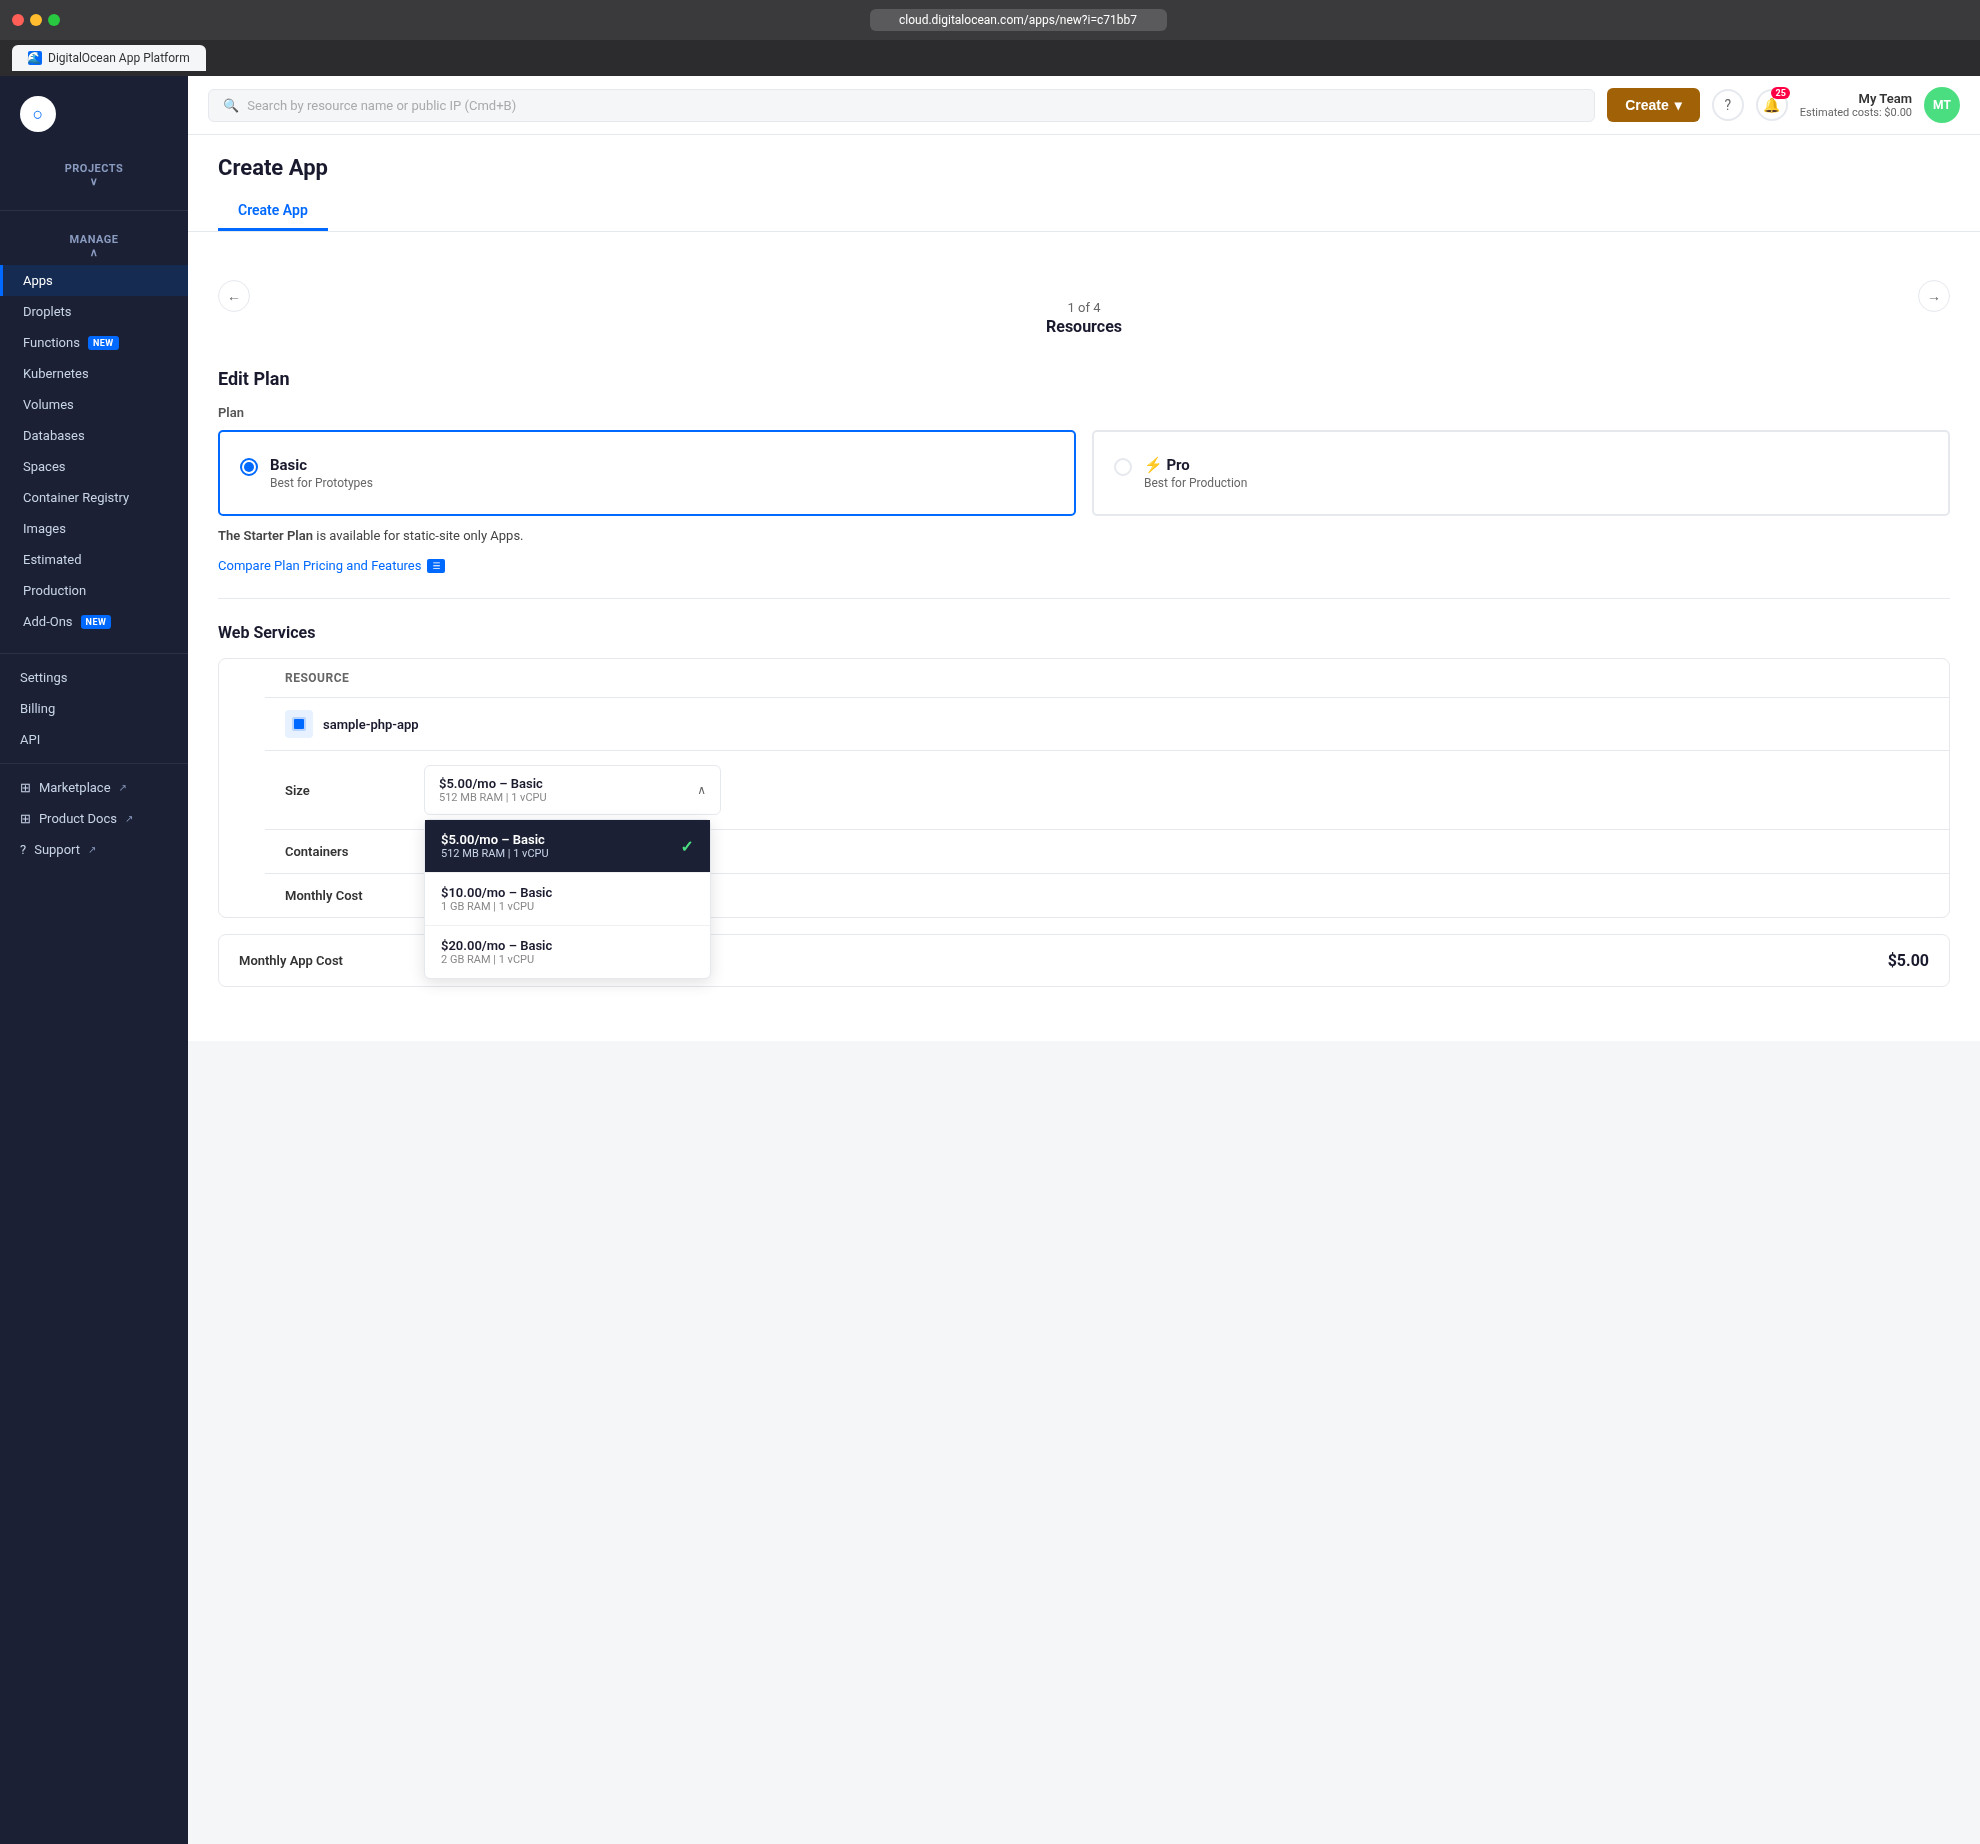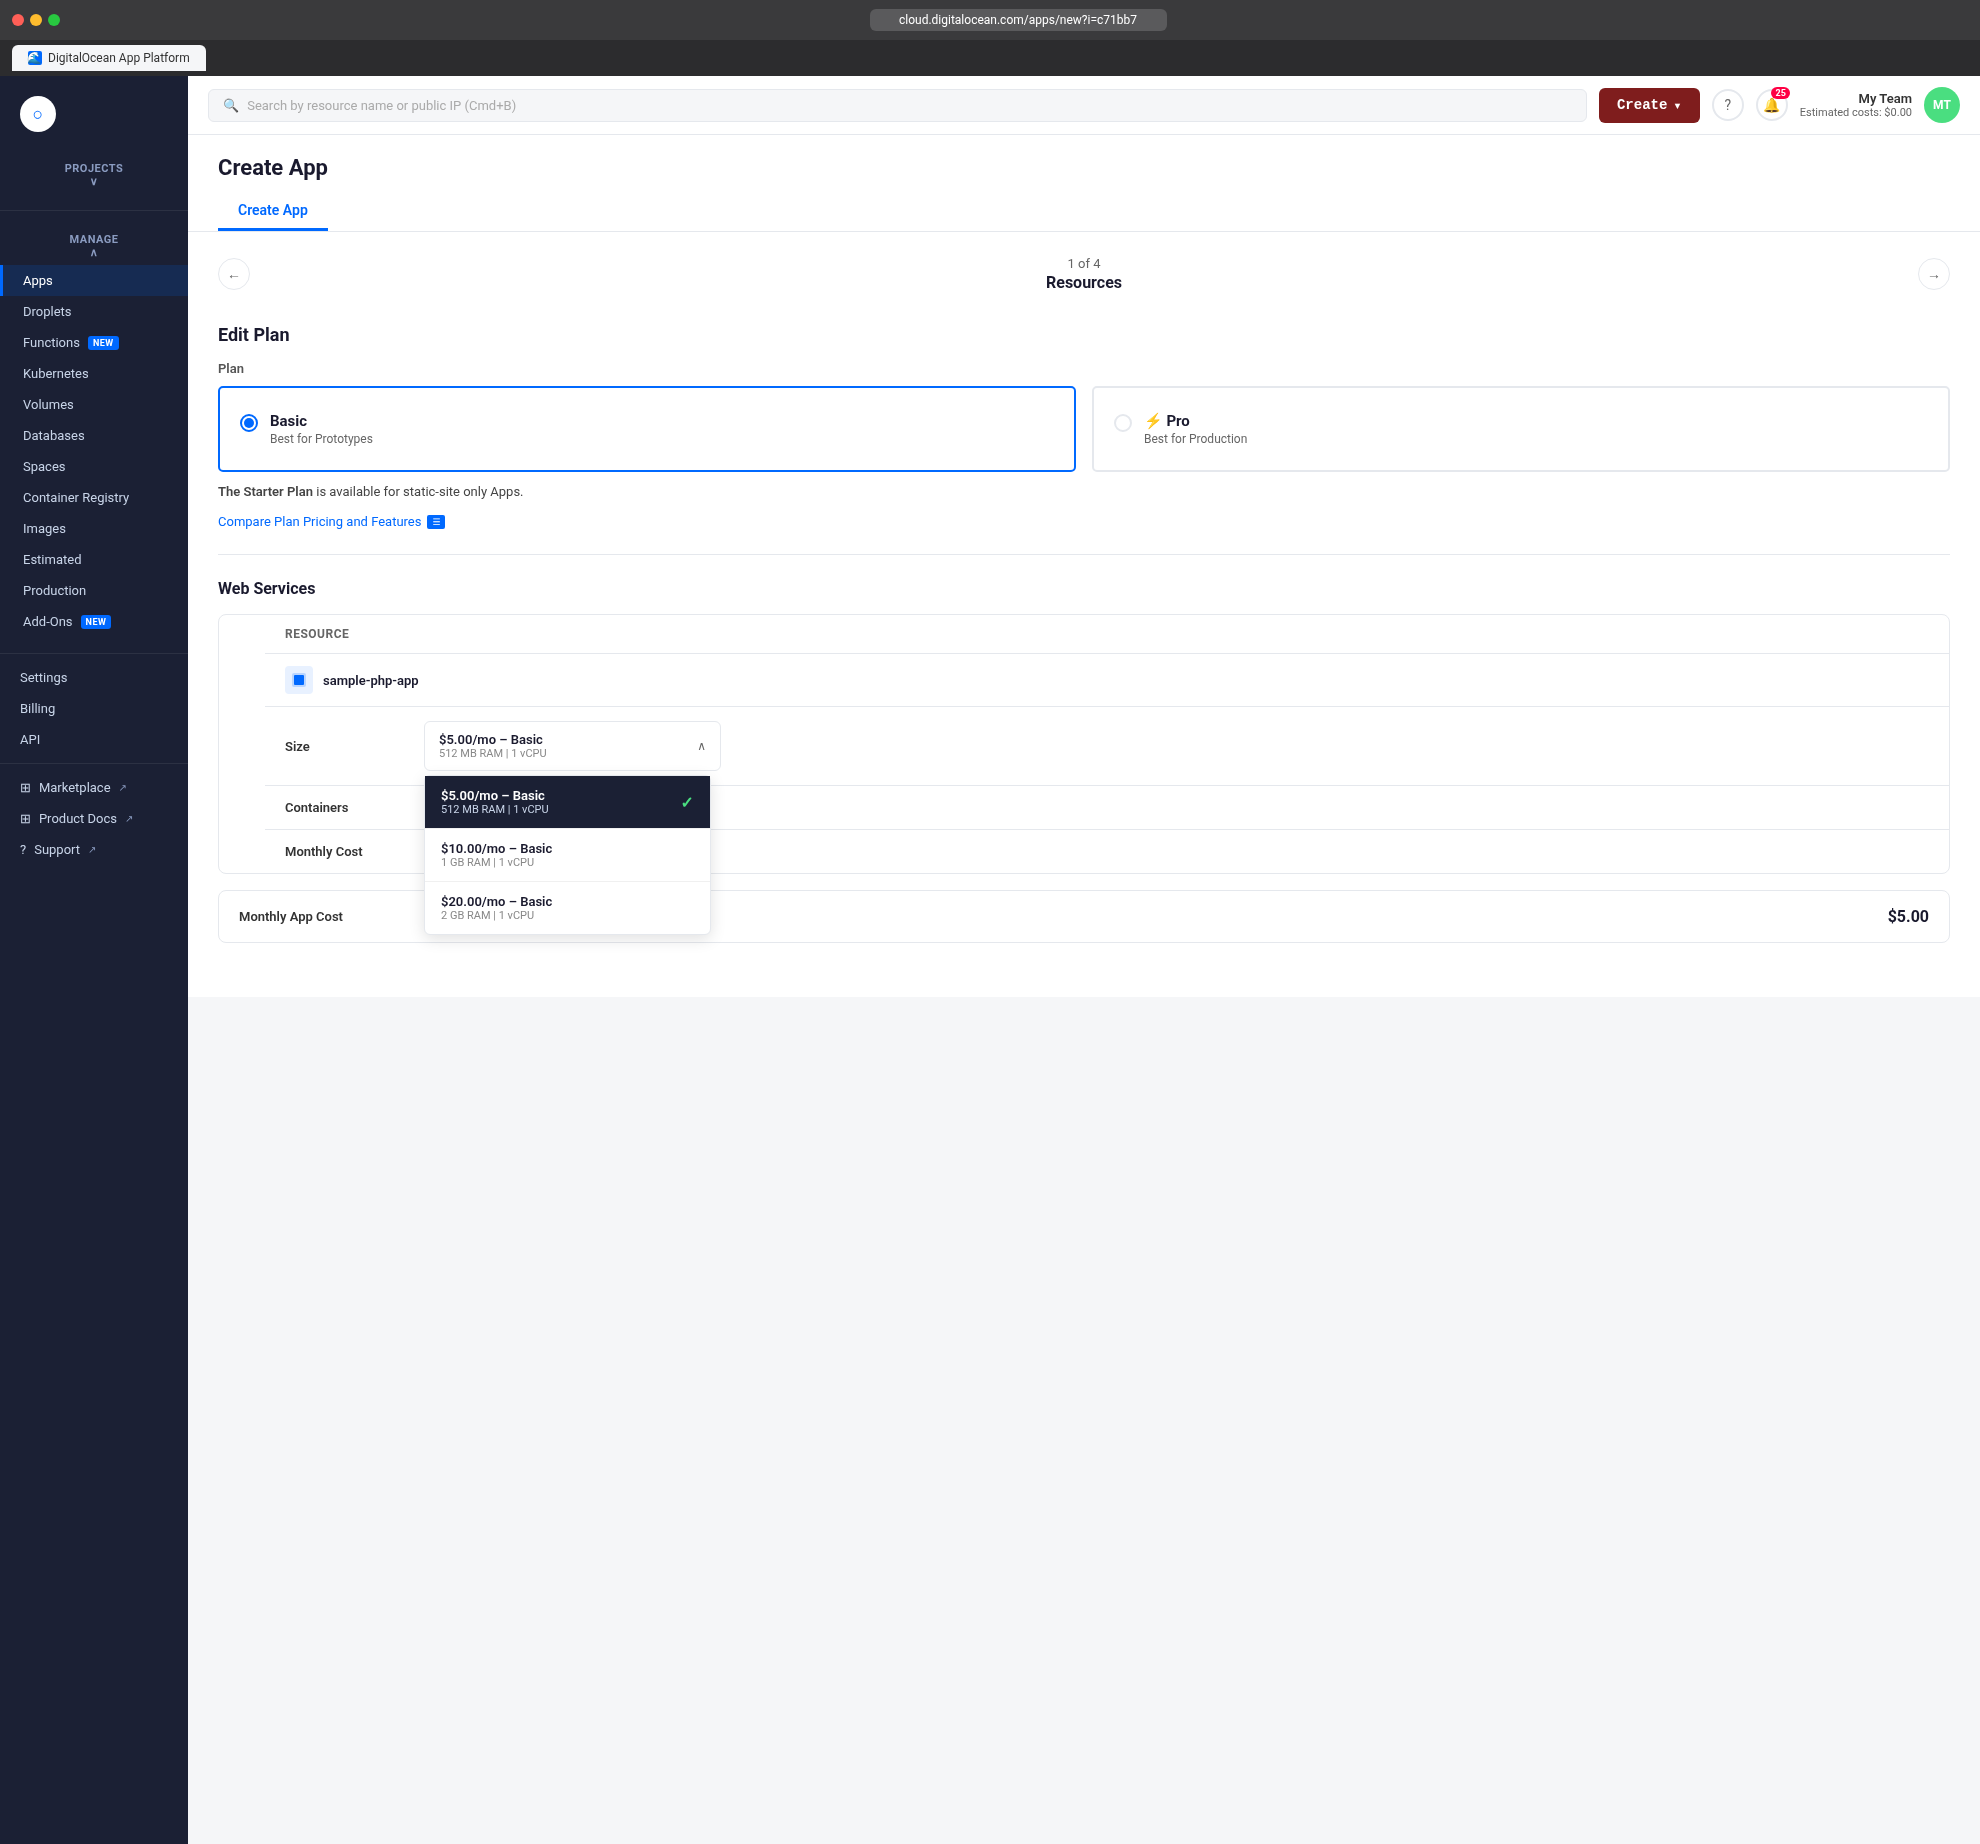--- a/index.html
+++ b/index.html
@@ -144,32 +144,31 @@
       border: 1px solid #e5e8ed;
       border-radius: 6px;
       padding: 8px 14px;
       font-size: 13px;
       color: #888;
       display: flex;
       align-items: center;
       gap: 8px;
     }
     .btn-create {
-      background: #7f1d1d;
+      background: #a16207;
       color: #fff;
       border: none;
       border-radius: 6px;
       padding: 9px 18px;
       font-size: 14px;
       font-weight: 600;
       cursor: pointer;
       display: flex;
       align-items: center;
       gap: 6px;
-      font-family: Liberation Mono, monospace;
     }
     .icon-help {
       width: 32px; height: 32px;
       border-radius: 50%;
       border: 2px solid #e5e8ed;
       display: flex; align-items: center; justify-content: center;
       font-size: 14px; color: #666; cursor: pointer;
     }
     .icon-bell {
       width: 32px; height: 32px;
@@ -249,21 +248,21 @@
       border: 1px solid #e5e8ed;
       border-radius: 50%;
       width: 32px; height: 32px;
       display: flex; align-items: center; justify-content: center;
       cursor: pointer;
       color: #666;
       font-size: 14px;
     }
     .wizard-nav-btn.left { left: 0; }
     .wizard-nav-btn.right { right: 0; }
-    .wizard-step { text-align: center; }
+    .wizard-step { text-align: center; margin-top: 44px; }
     .wizard-step-num { font-size: 13px; color: #666; }
     .wizard-step-name { font-size: 16px; font-weight: 700; color: #1a1a2e; margin-top: 2px; }
 
     
     .section { margin: 24px 0; }
     .section-title { font-size: 18px; font-weight: 700; color: #1a1a2e; margin-bottom: 16px; }
 
     
     .plan-label { font-size: 13px; font-weight: 600; color: #555; margin-bottom: 10px; }
     .plan-cards { display: flex; gap: 16px; }

